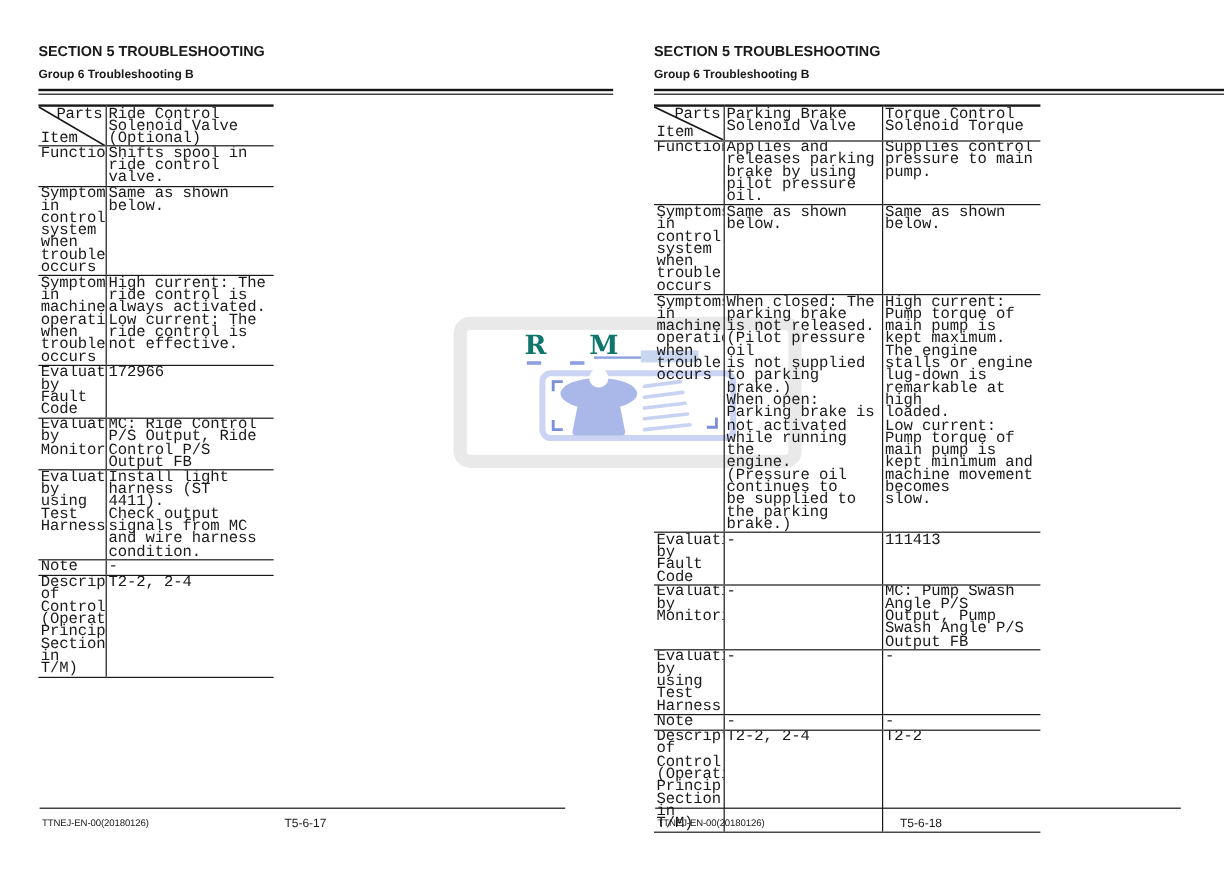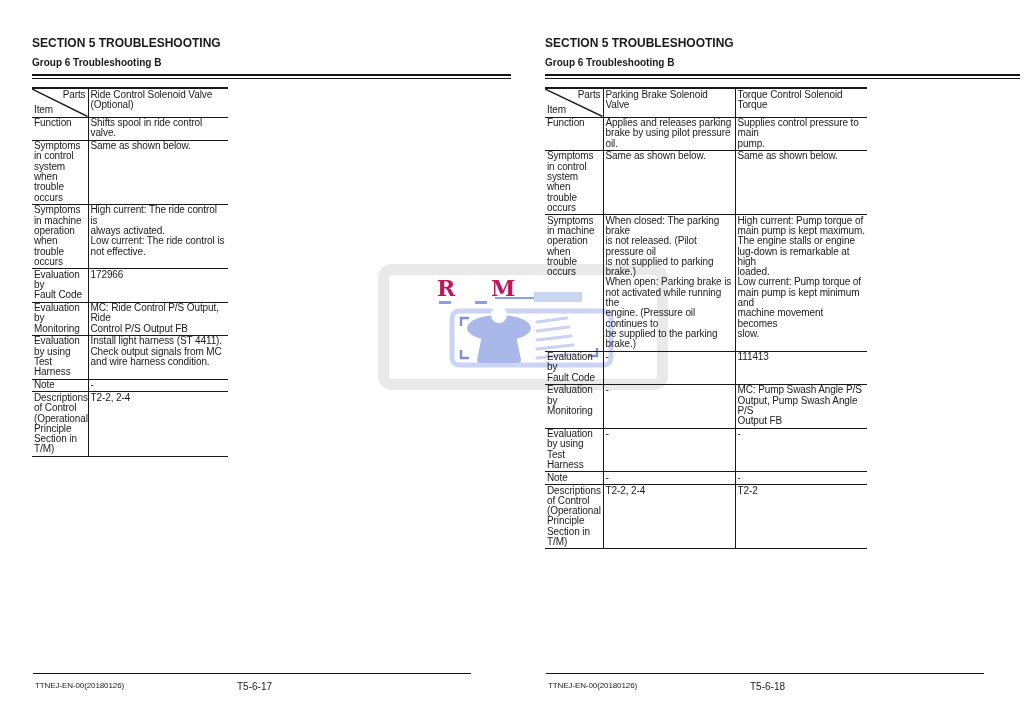--- a/index.html
+++ b/index.html
@@ -3,41 +3,41 @@
 <meta charset="utf-8">
 <style>
   * { margin:0; padding:0; box-sizing:border-box; }
   html,body { width:1024px; height:726px; background:#ffffff; overflow:hidden; }
   body { font-family:"Liberation Sans", sans-serif; color:#1a1a1a; position:relative; }
 
   
   .watermark { position:absolute; left:378px; top:264px; width:290px; height:126px;
                border:11px solid #e9e9e9; border-radius:14px; z-index:0; background:transparent; }
   .wm-letters { position:absolute; left:48px; top:0px; font-family:"DejaVu Serif", serif;
-                font-weight:bold; font-size:22px; letter-spacing:14px; color:#be185d; }
+                font-weight:bold; font-size:22px; letter-spacing:14px; color:#0f766e; }
   .wm-dash { position:absolute; height:3px; background:#8fa0e0; }
   .wm-dash.d1 { left:50px; top:26px; width:12px; }
   .wm-dash.d2 { left:86px; top:26px; width:12px; }
   .wm-dash.d3 { left:106px; top:22px; width:48px; height:2px; }
   .wm-bar { position:absolute; left:145px; top:17px; width:48px; height:10px; background:#c9d6f0; }
   .wm-svg { position:absolute; left:60px; top:33px; }
   .wm-caption { position:absolute; left:0; top:97px; width:100%; text-align:center;
                 font-weight:bold; font-size:13px; color:#f29a80; letter-spacing:0.5px; }
 
   
   .page { position:absolute; top:36px; height:680px; z-index:1; background:transparent; }
   .page.left  { left:32px;  width:479px; }
   .page.right { left:545px; width:475px; }
 
   .section-title { width:440px; text-align:left; font-weight:bold; font-size:12px; line-height:14px; }
   .group-title   { width:440px; text-align:left; font-weight:bold; font-size:10px; line-height:12px; margin-top:7px; }
   .double-rule   { margin-top:5px; height:5px; border-top:2.2px solid #151515; border-bottom:1.2px solid #151515; }
 
   table.ts { border-collapse:collapse; table-layout:fixed; margin-top:8px;
-             font-size:10px; line-height:10.3px; letter-spacing:-0.1px; }
+             font-size:13px; line-height:10.3px; letter-spacing:-0.1px;font-family:Liberation Mono, monospace; }
   table.ts td { border-top:1.4px solid #191919; border-bottom:1.4px solid #191919;
                 vertical-align:top; padding:0.5px 2px 1px 2px; white-space:pre-line; overflow:hidden; }
   table.ts tr:first-child td { border-top:2.2px solid #191919; }
   table.ts td.val { border-left:1.4px solid #191919;margin-top:23px; }
   table.ts td.corner { position:relative; white-space:normal; }
   .corner svg.diag { position:absolute; left:0; top:0; width:100%; height:100%; }
   .corner .parts { position:absolute; right:2px; top:0.5px; }
   .corner .item  { position:absolute; left:2px; bottom:1px; }
 
   .page.left  table.ts { width:196px; }

